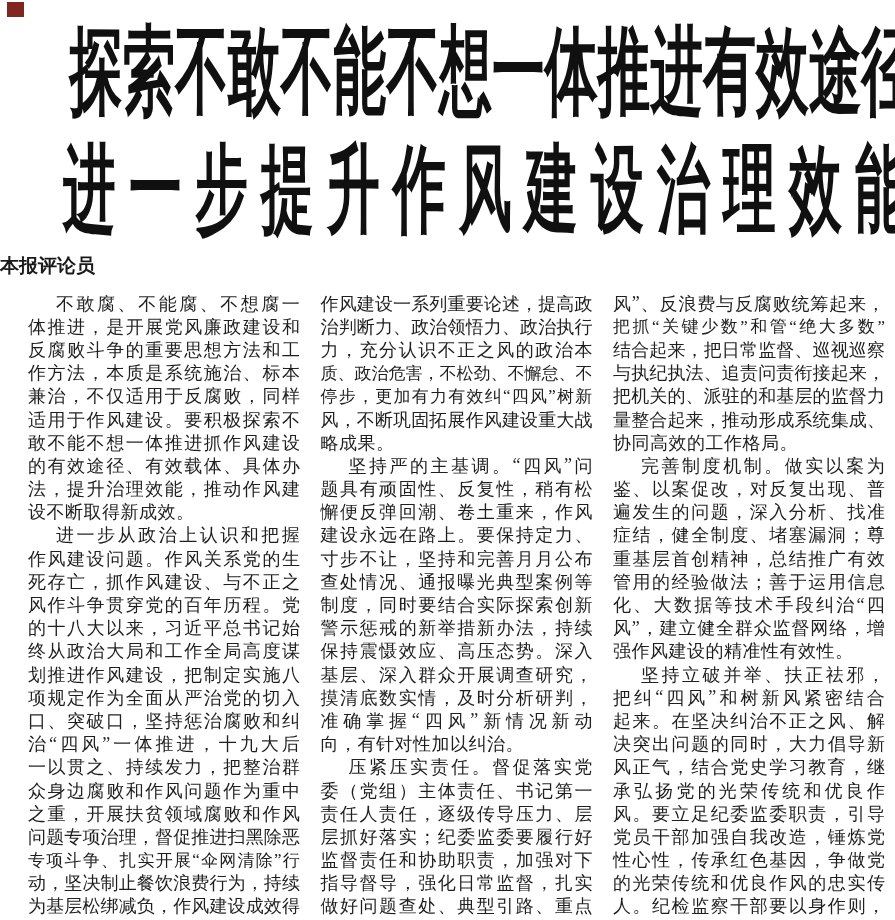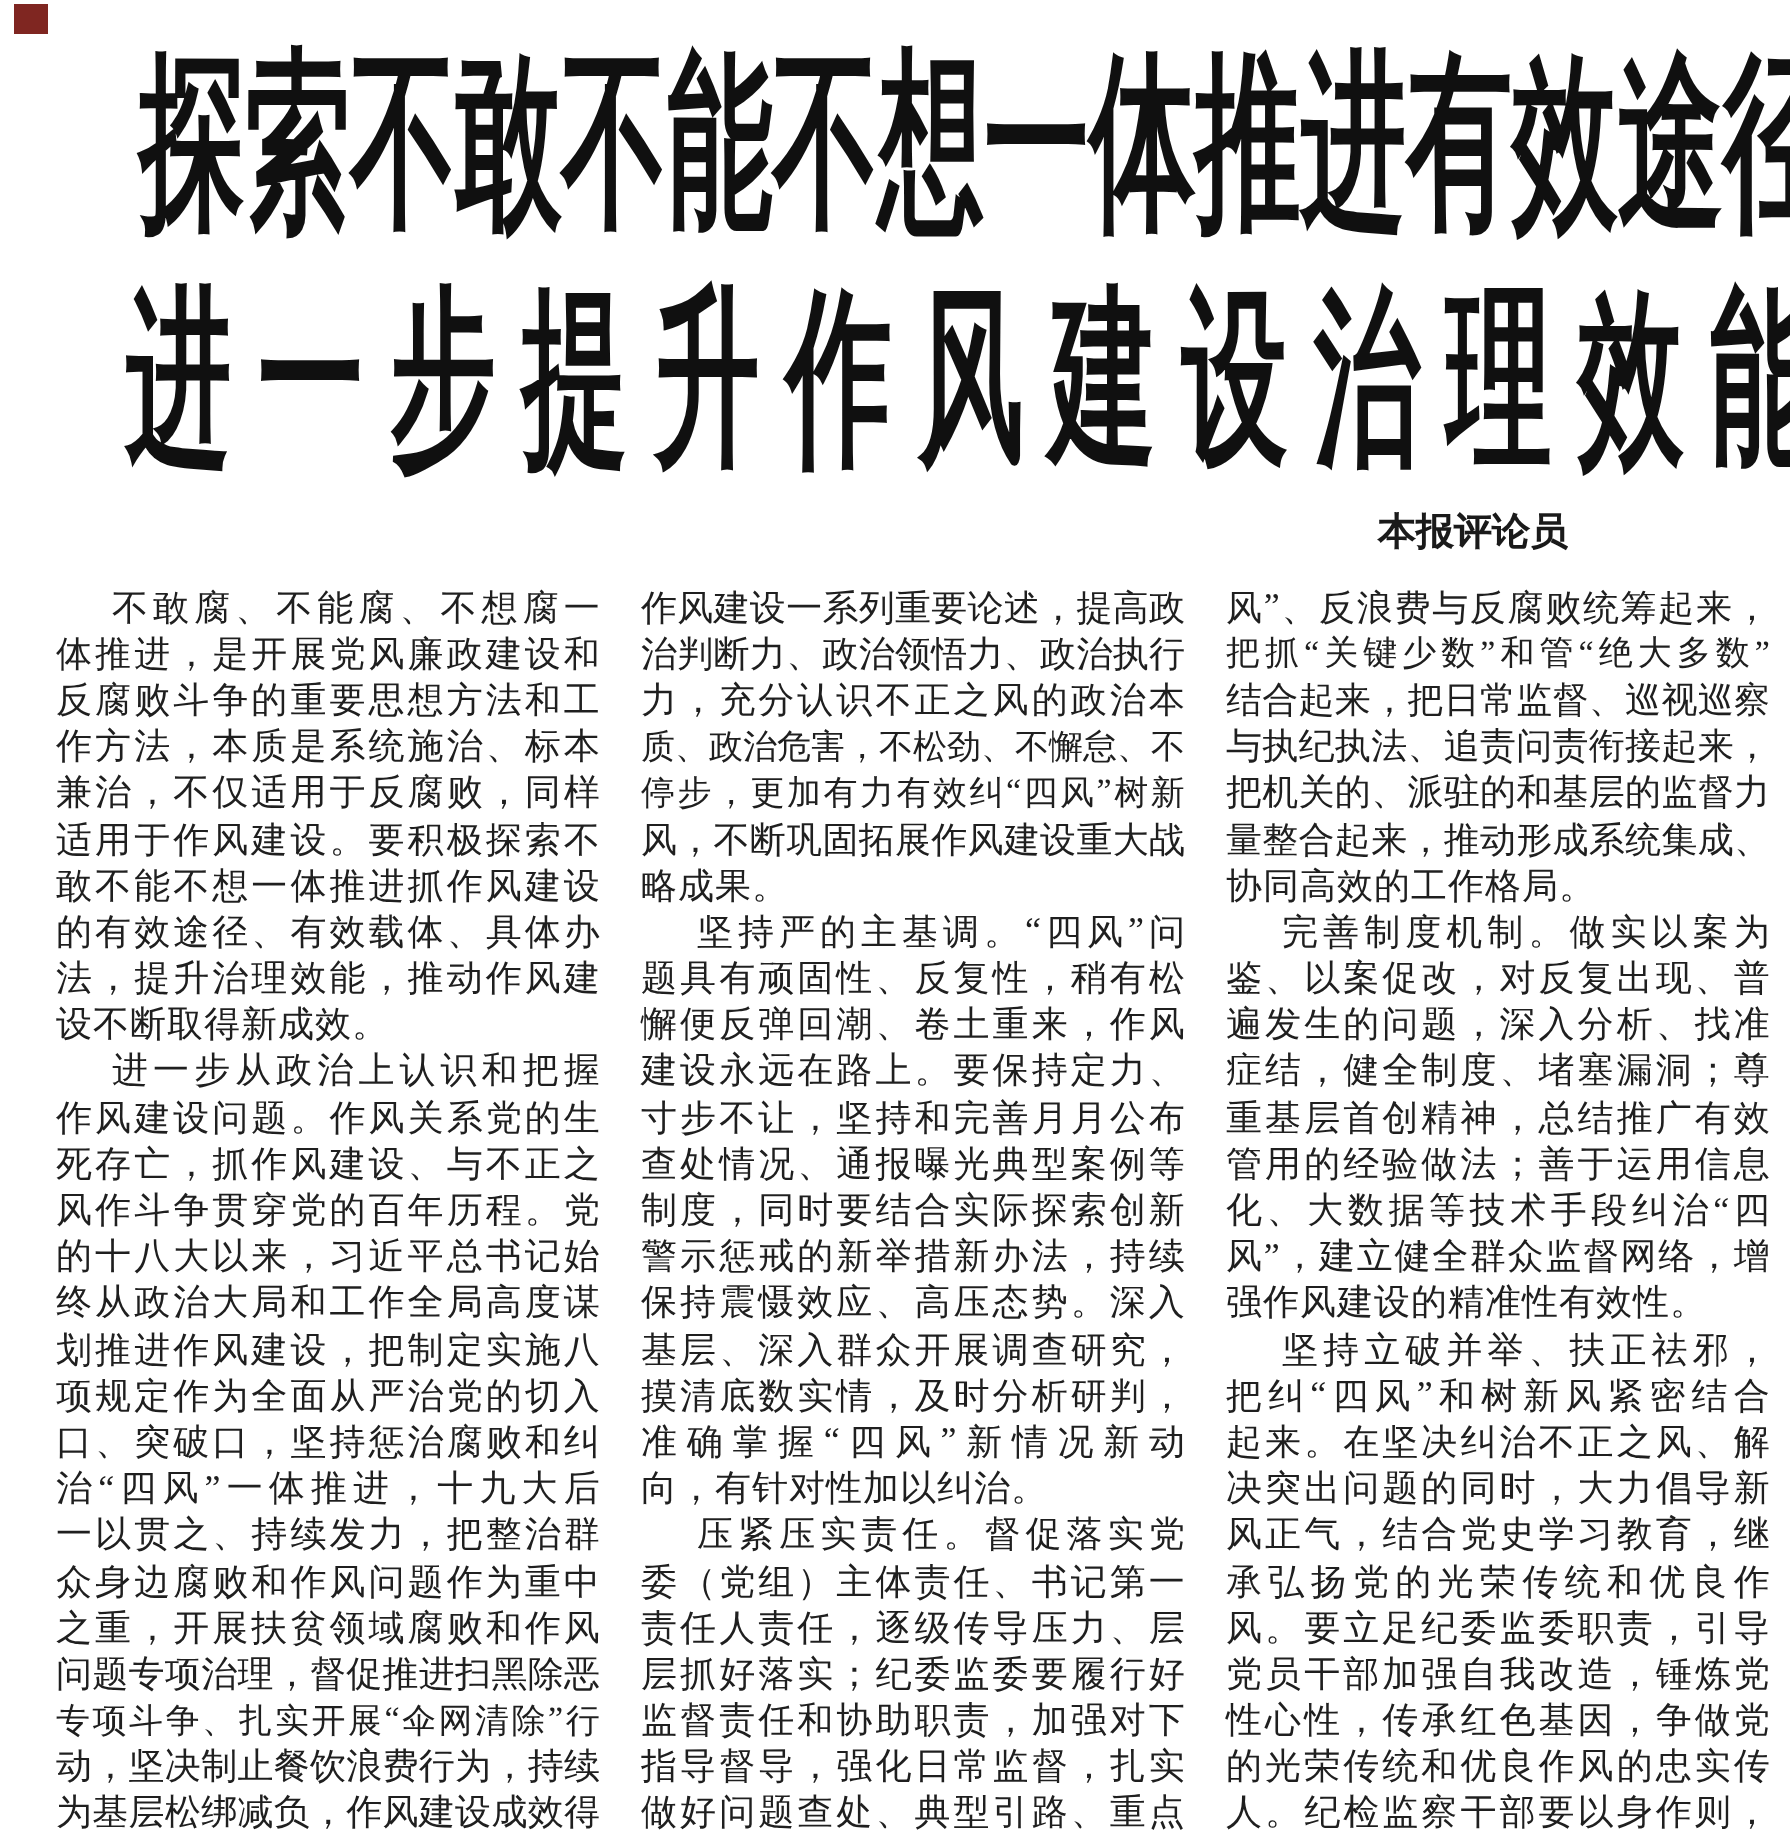--- a/index.html
+++ b/index.html
@@ -5,21 +5,21 @@
   html,body{margin:0;padding:0;background:#fff;}
   .page{position:relative;width:895px;height:920px;background:#fff;overflow:hidden;
         font-family:"Liberation Serif",serif;}
   .corner-mark{position:absolute;left:7px;top:2px;width:17px;height:15px;}
   .hl-row{position:absolute;left:0;width:895px;display:flex;justify-content:center;overflow:visible;margin-left:44px;}
   .hl-row.r1{top:24px;}
   .hl-row.r2{top:142px;align-items:center;}
   .hl{white-space:nowrap;font-weight:bold;line-height:1;flex:0 0 auto;}
   .hl1{font-size:96px;transform:scaleX(0.55);}
   .hl2{font-size:96px;letter-spacing:24px;transform:scaleX(0.55);}
-  .byline{position:absolute;top:253px;left:0;width:784px;text-align:right;
+  .byline{position:absolute;top:253px;left:0;width:784px;text-align:left;
           font-family:"Liberation Sans",sans-serif;font-weight:bold;font-size:19px;color:#1a1a1a;}
   .body-cols{position:absolute;top:292px;left:28px;width:857px;display:flex;justify-content:space-between;}
   .col{width:272px;}
   .line{height:23.2px;display:flex;justify-content:space-between;align-items:center;
         font-size:18px;color:#1f1f1f;white-space:pre;overflow:visible;}
   .line.indent{padding-left:28px;}
   .line.start{justify-content:flex-start;letter-spacing:0.5px;}
   .line span{flex:0 0 auto;}
 </style>
 </head>

